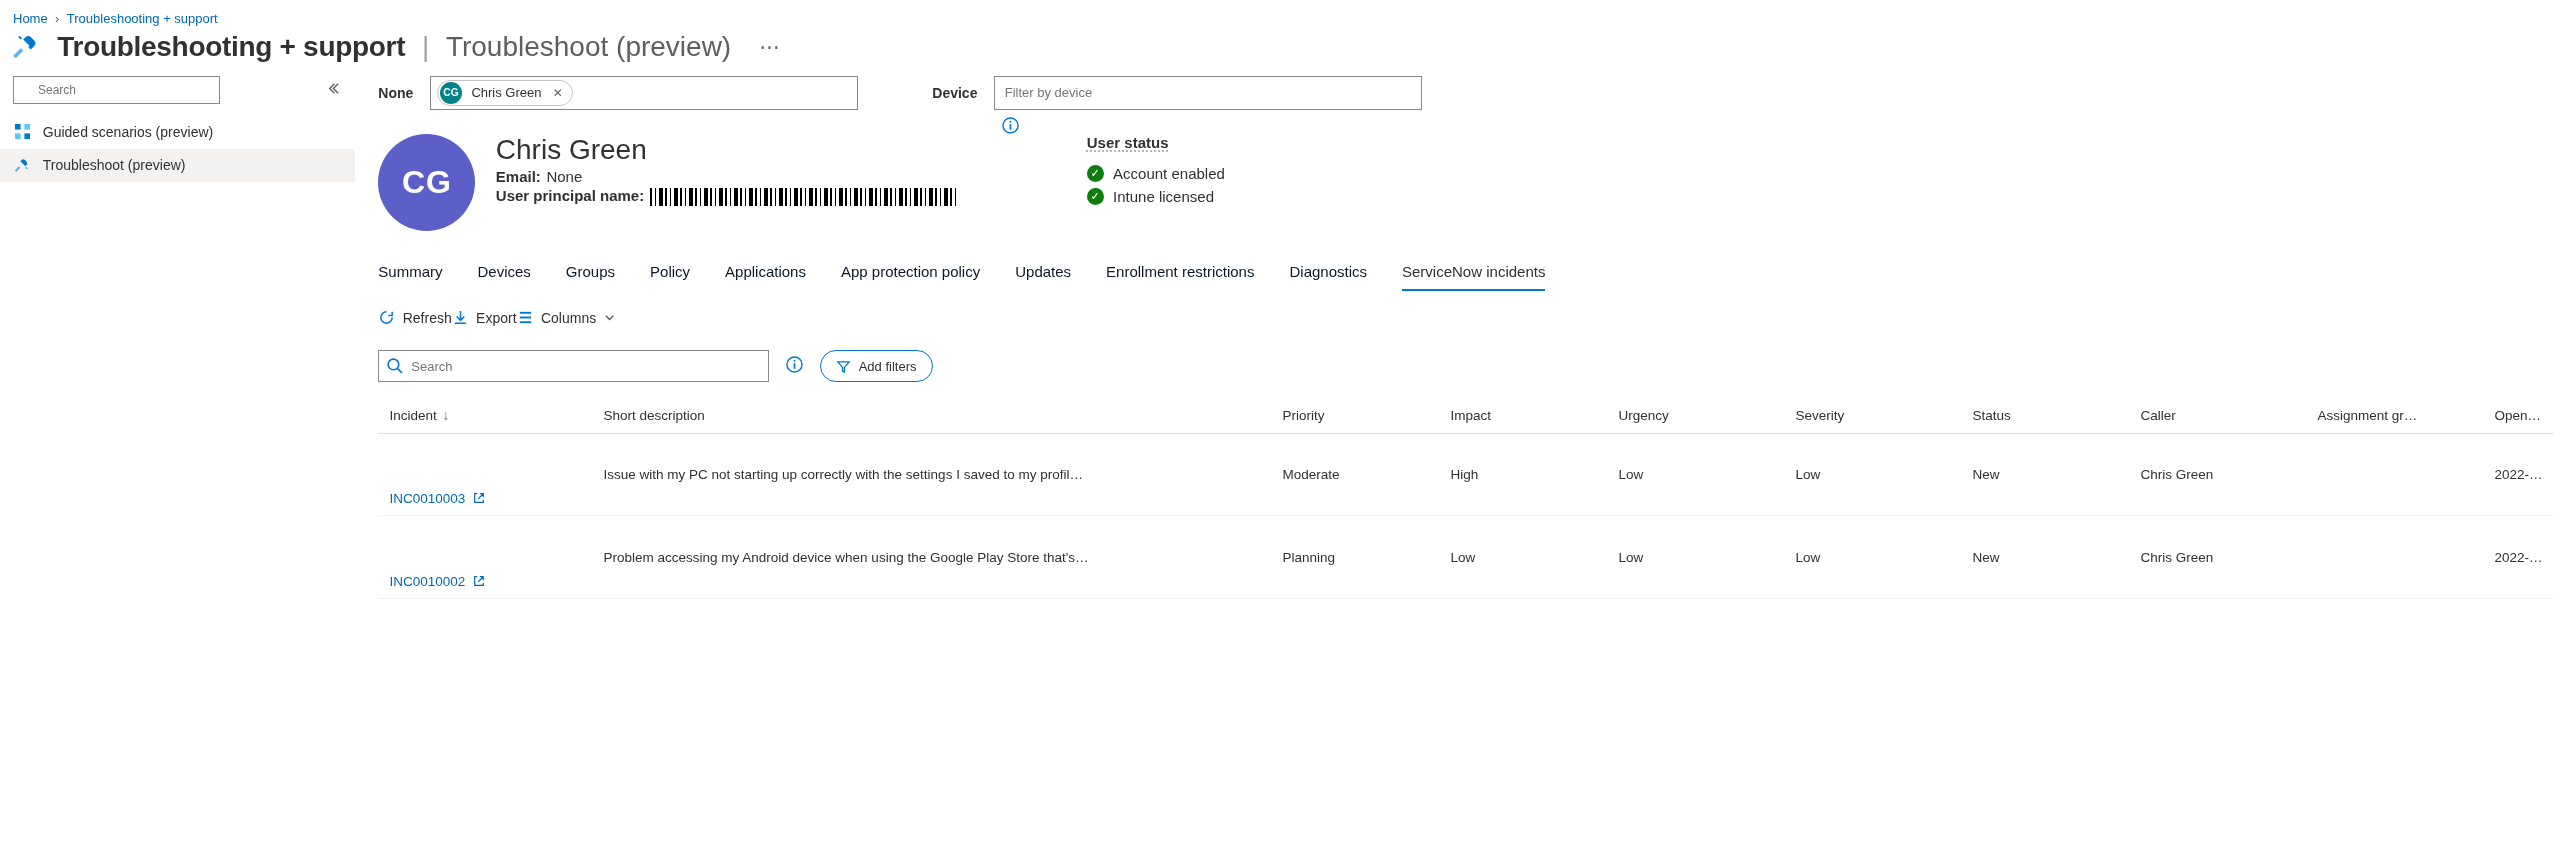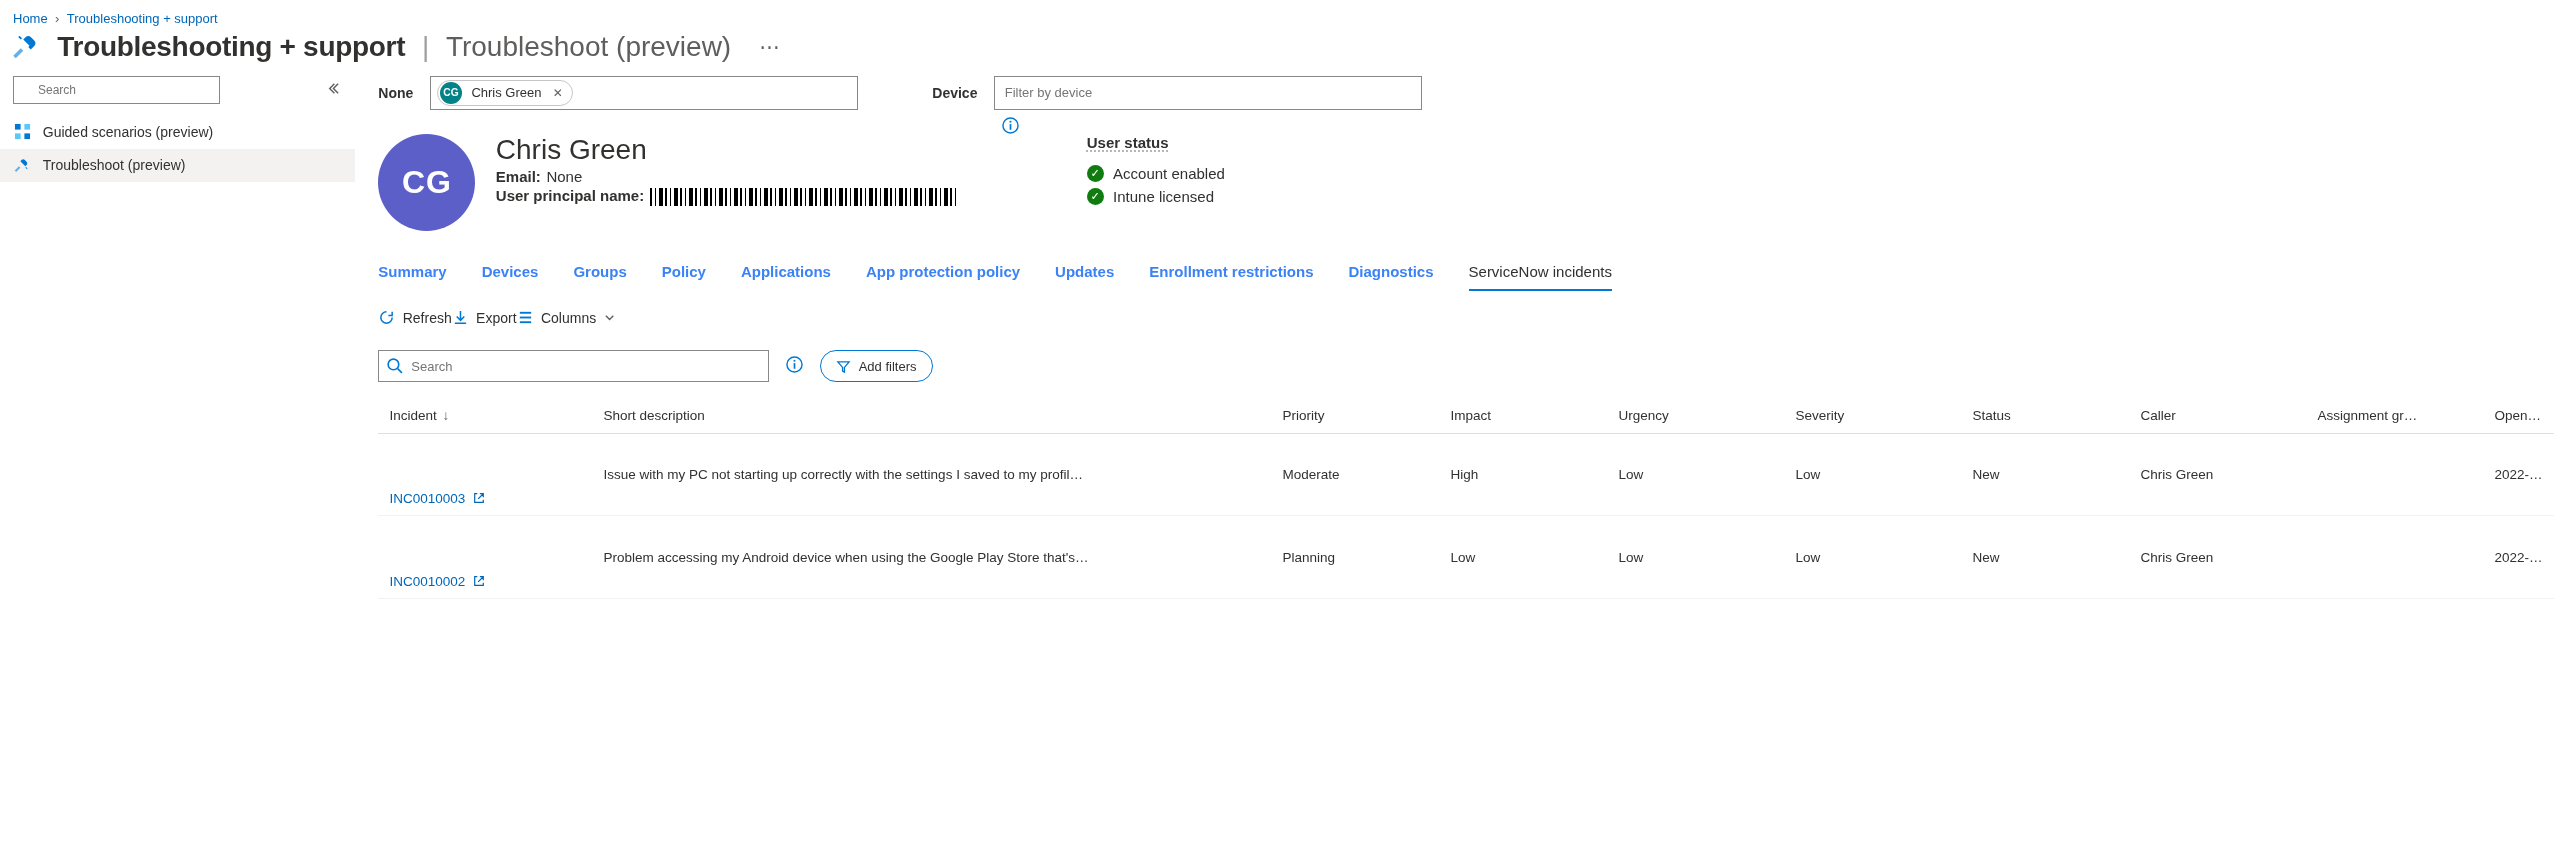--- a/index.html
+++ b/index.html
@@ -68,21 +68,21 @@
   .user-info .meta{font-size:15px;color:#323130;margin:1.9px 0;}
   .user-info .meta b{font-weight:700;margin-right:5.6px;}
   .upn-barcode{display:inline-block;height:18.6px;width:307px;vertical-align:middle;
     background:repeating-linear-gradient(90deg,#000 0 1.9px,#fff 1.9px 4.7px,#000 4.7px 5.6px,#fff 5.6px 9.3px,#000 9.3px 13px,#fff 13px 15px);}
   .status-block h3{margin:0 0 14px 0;font-size:15px;font-weight:700;text-decoration:underline dotted #a19f9d;text-underline-offset:2.8px;}
   .status-line{display:flex;align-items:center;gap:9.3px;font-size:15px;margin:5.6px 0;}
   .ok-ico{width:17px;height:17px;border-radius:50%;background:#107c10;display:flex;align-items:center;justify-content:center;color:#fff;font-size:11.2px;}
 
   
   .tabs{display:flex;gap:35px;border-bottom:0.9px solid transparent;margin-bottom:17px;}
-  .tab{font-size:15px;padding:5.6px 0 9.3px 0;cursor:pointer;color:#3b82f6;font-weight:bold;}
+  .tab{font-size:15px;padding:5.6px 0 9.3px 0;cursor:pointer;color:#0f172a;}
   .tab.active{color:#323130;border-bottom:2.8px solid var(--blue);font-weight:400;}
 
   
   .cmdbar{display:flex;align-items:center;margin-bottom:24px;}
   .cmd{display:flex;align-items:center;gap:7.4px;font-size:14px;color:#323130;cursor:pointer;}
   .cmd svg,.cmd .ico{color:var(--blue);}
 
   
   .filter-row{display:flex;align-items:center;gap:17px;margin-bottom:17px;}
   .tbl-search{position:relative;}

